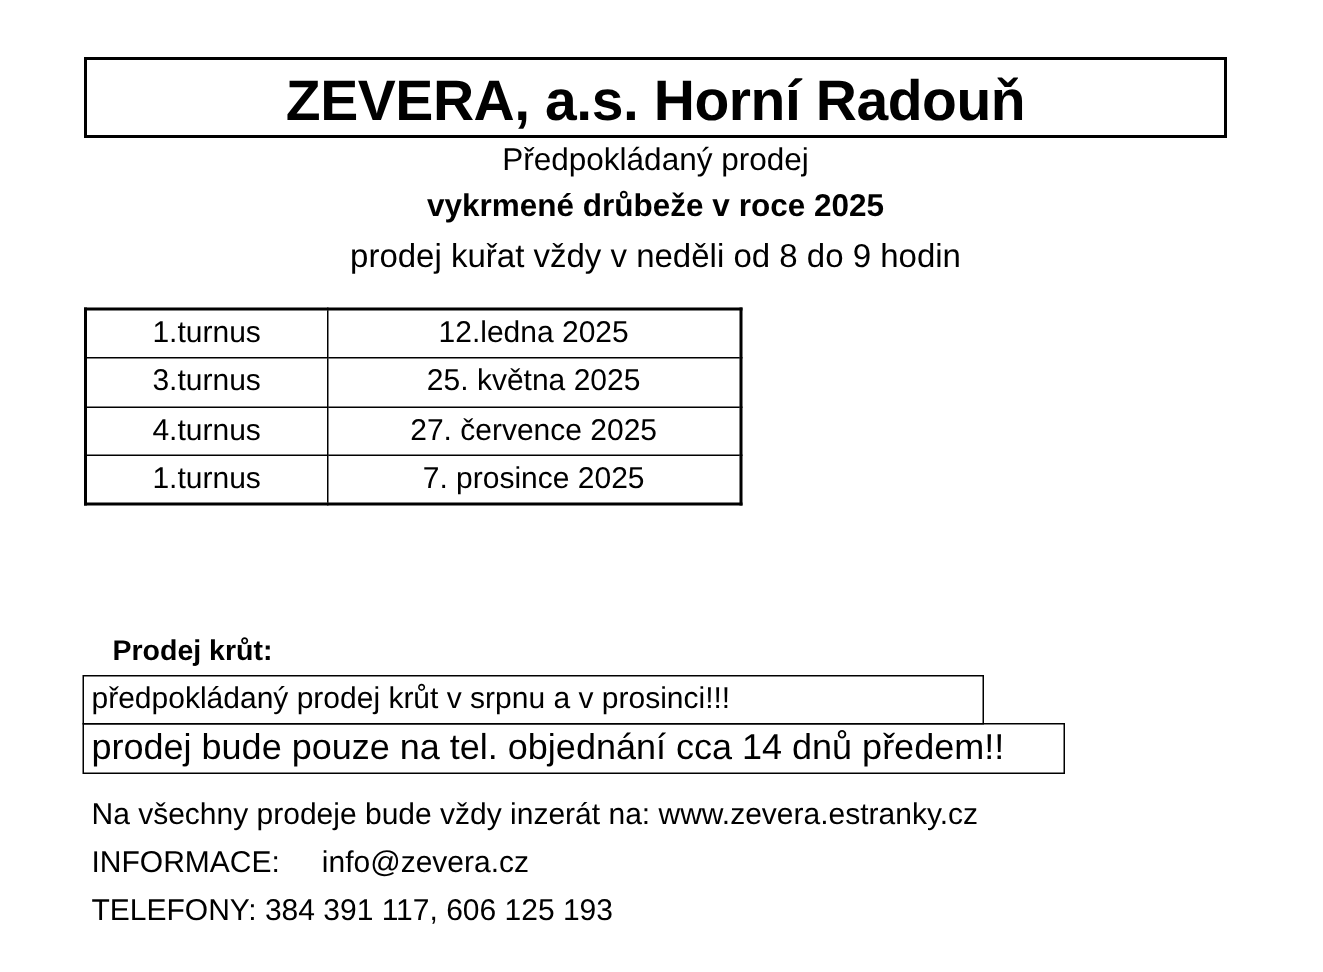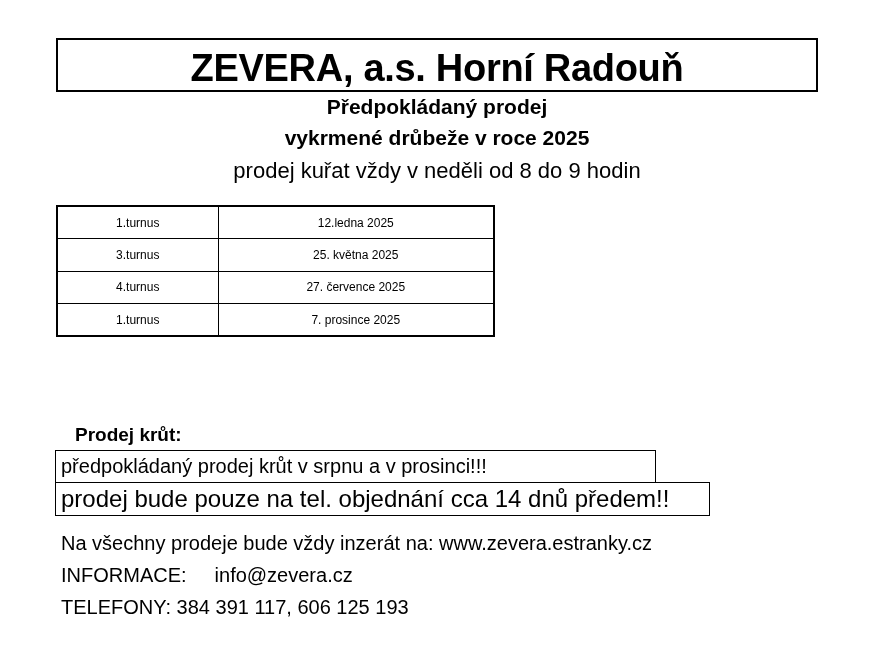--- a/index.html
+++ b/index.html
@@ -9,30 +9,30 @@
       overflow: hidden;
     }
     .title-box {
       position: absolute; left: 56px; top: 38px; width: 762px; height: 54px;
       border: 2px solid #000; display: flex; align-items: flex-end; justify-content: center;
       font-weight: bold; font-size: 38px; letter-spacing: -0.3px;
     }
     .sub1, .sub2, .sub3 {
       position: absolute; left: 56px; width: 762px; text-align: center;
     }
-    .sub1 { top: 95px; font-size: 21px; font-weight: bold; }
+    .sub1 { top: 95px; font-size: 21px; font-weight: normal; }
     .sub2 { top: 126px; font-size: 21px; font-weight: bold; }
     .sub3 { top: 158px; font-size: 22px; }
     table.schedule {
       position: absolute; left: 56px; top: 205px; width: 439px;
       border-collapse: collapse; border: 2px solid #000;
     }
     table.schedule td {
       border: 1px solid #000; height: 32.5px; text-align: center;
-      font-size: 12px; padding: 0;
+      font-size: 20px; padding: 0;
     }
     table.schedule td.c1 { width: 161px; }
     .kr-label {
       position: absolute; left: 75px; top: 424px; font-size: 19px; font-weight: bold;
     }
     .box1 {
       position: absolute; left: 55px; top: 450px; width: 601px; height: 33px;
       border: 1px solid #000; font-size: 20px; padding-left: 5px; line-height: 31px;
     }
     .box2 {

